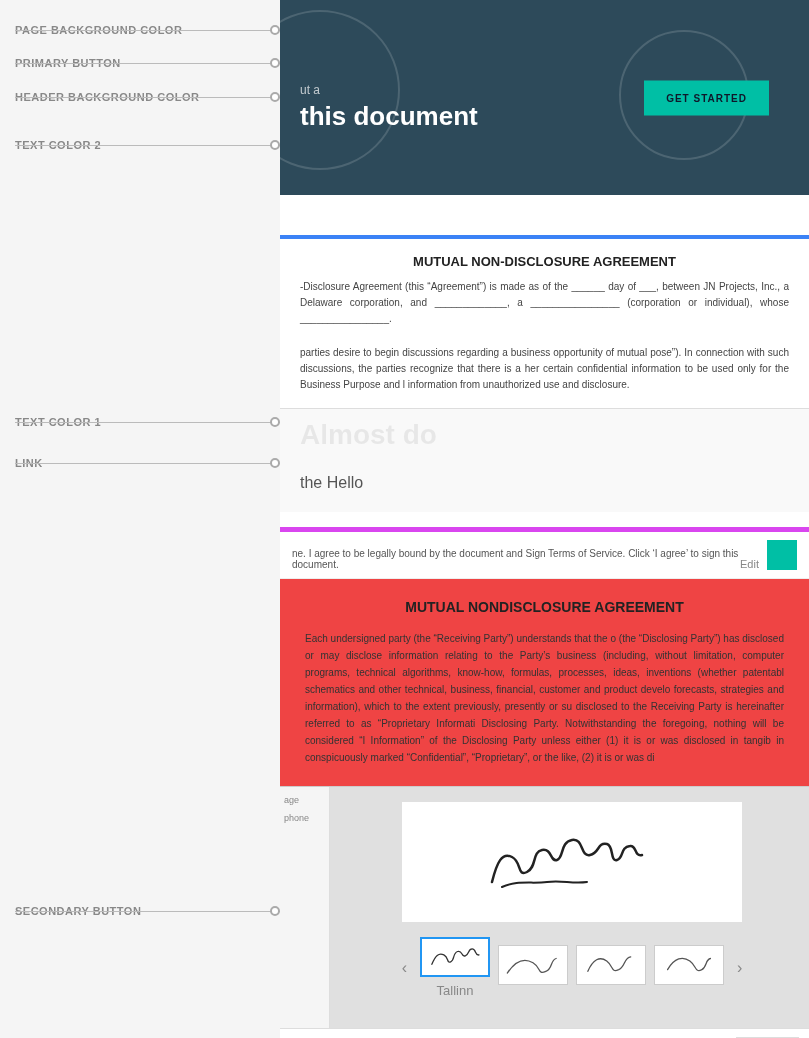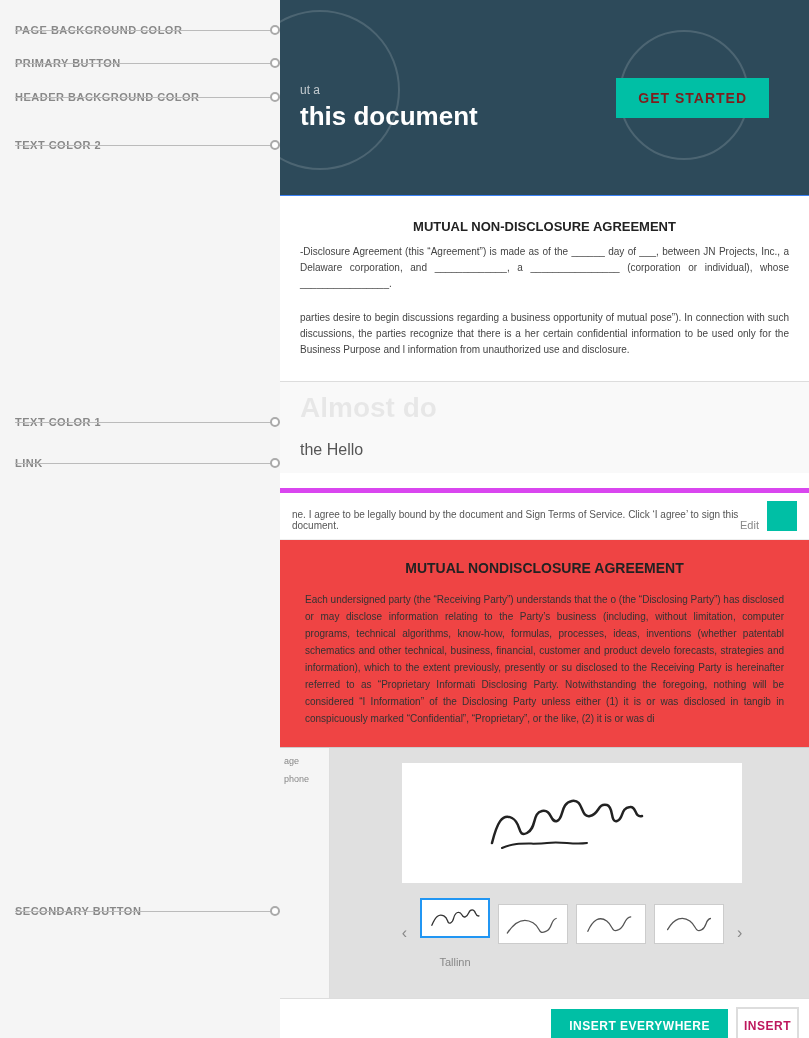--- a/index.html
+++ b/index.html
@@ -99,56 +99,57 @@
       font-weight: bold;
       color: white;
     }
 
     .get-started-btn {
       position: absolute;
       right: 40px;
       top: 50%;
       transform: translateY(-50%);
       background: #00bfa5;
-      color: #7f1d1d;
+      color: #0f172a;
       padding: 12px 22px;
-      font-size: 14px;
+      font-size: 10px;
       font-weight: bold;
       letter-spacing: 1px;
       border: none;
       cursor: pointer;
       text-transform: uppercase;
     }
 
     
     .document-section {
       background: white;
-      padding: 23px 20px;
-      border-top: 1px solid #3b82f6;
+      padding: 15px 20px;
+      border-top: 4px solid #3b82f6;
+      margin-top: 40px;
     }
 
     .doc-title {
       text-align: center;
       font-weight: bold;
       font-size: 13px;
       margin-bottom: 10px;
       color: #222;
     }
 
     .doc-text {
       font-size: 10px;
       color: #444;
       line-height: 1.6;
       text-align: justify;
     }
 
     
     .almost-done-section {
       background: #f9f9f9;
-      padding: 9px 20px;
+      padding: 15px 20px;
       border-top: 1px solid #ddd;
       position: relative;
     }
 
     .almost-done-watermark {
       position: absolute;
       left: 20px;
       top: 10px;
       font-size: 28px;
       font-weight: bold;
@@ -237,24 +238,24 @@
       font-size: 16px;
       font-style: italic;
       color: #333;
     }
 
     .sig-thumb.active {
       border: 2px solid #2196f3;
     }
 
     .sig-thumb-label {
-      font-size: 11px;
+      font-size: 13px;
       color: #888;
       text-align: center;
-      margin-top: 18px;
+      margin-top: 6px;
     }
 
     .nav-arrow {
       color: #888;
       font-size: 16px;
       cursor: pointer;
       padding: 5px;
     }
 
     .action-bar {

